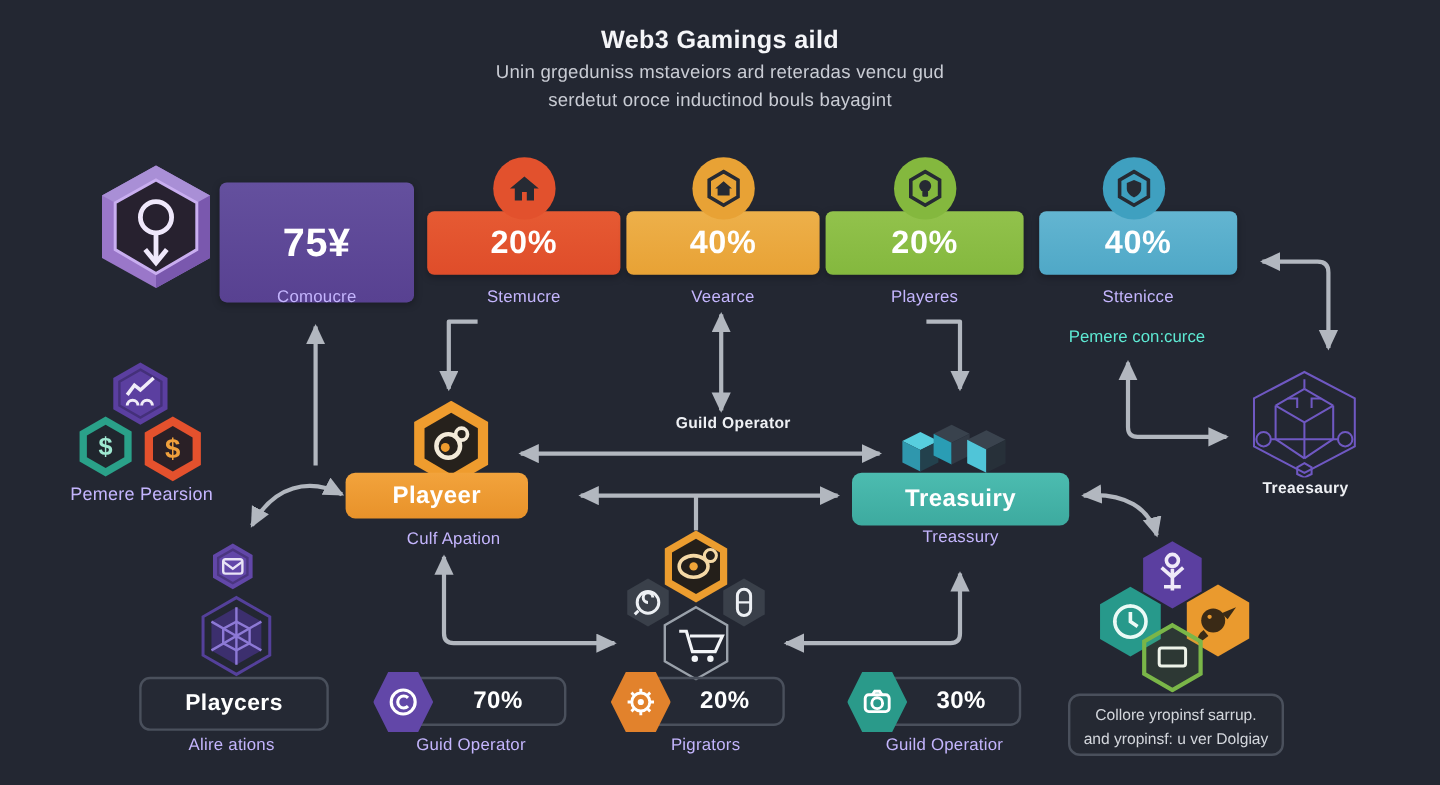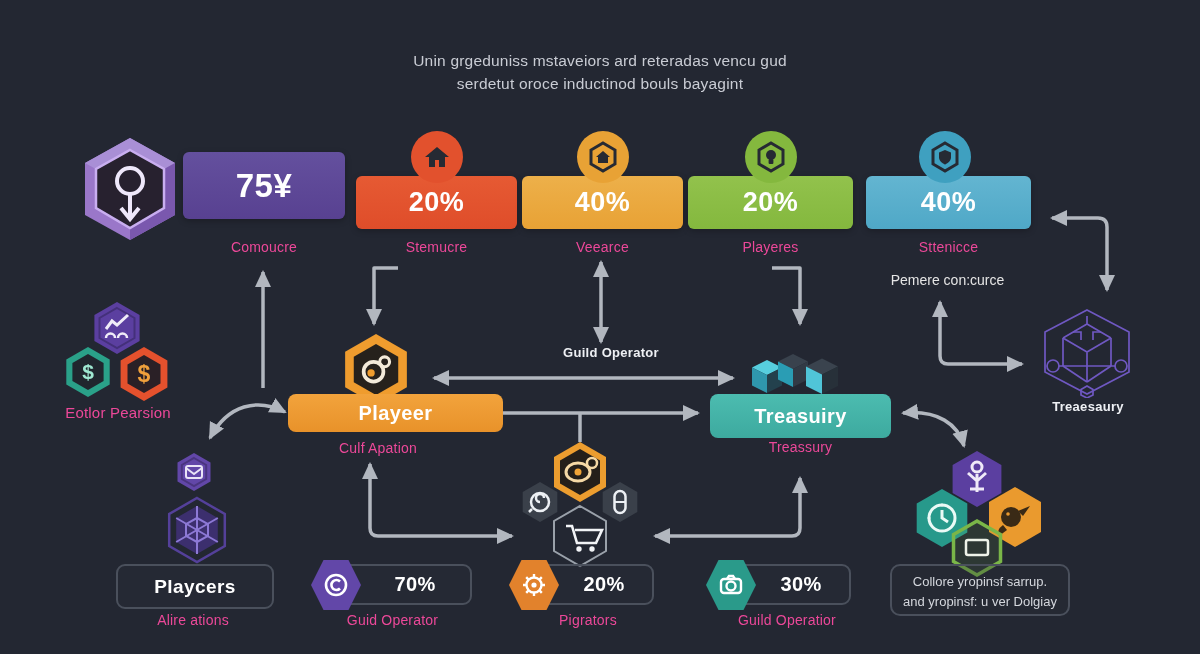--- a/index.html
+++ b/index.html
@@ -9,42 +9,43 @@
   .title{font-size:21px;font-weight:bold;color:#f4f5f8;text-align:center;letter-spacing:.3px;}
   .sub{font-size:15.5px;color:#c9ccd4;text-align:center;letter-spacing:.2px;}
   .statbox{border-radius:6px;display:flex;align-items:center;justify-content:center;
            box-shadow:0 2px 6px rgba(0,0,0,.25);}
   .statbox .v{font-size:27px;font-weight:bold;color:#ffffff;letter-spacing:.5px;}
   .bx1{background:linear-gradient(180deg,#64509e,#584191);} .bx1 .v{font-size:33px;}
   .bx2{background:linear-gradient(180deg,#e65a33,#df4d2a);}
   .bx3{background:linear-gradient(180deg,#edb04a,#e8a235);}
   .bx4{background:linear-gradient(180deg,#92c24c,#84b83e);}
   .bx5{background:linear-gradient(180deg,#63b5d1,#4fa8c7);}
-  .lbl{font-size:14px;color:#ec4899;text-align:center;letter-spacing:.2px;}
-  .lbl2{font-size:14px;color:#e5e5e5;text-align:center;}
+  .lbl{font-size:14px;color:#c4b5fd;text-align:center;letter-spacing:.2px;}
+  .lbl2{font-size:14px;color:#5eead4;text-align:center;}
   .circ{width:52px;height:52px;border-radius:50%;display:flex;align-items:center;justify-content:center;}
   .namebox{border-radius:8px;display:flex;align-items:center;justify-content:center;
            font-weight:bold;font-size:20px;color:#ffffff;letter-spacing:.4px;}
   .player{background:linear-gradient(180deg,#f2a33c,#e8922a);}
   .treasury{background:linear-gradient(180deg,#4cbcb0,#3daa9f);}
   .bigname{font-size:13px;font-weight:bold;color:#eef0f4;text-align:center;letter-spacing:.3px;}
   .chiprect{border:2px solid #4a505c;border-radius:9px;background:rgba(42,46,56,.35);
             display:flex;align-items:center;justify-content:center;}
   .chipval{font-weight:bold;font-size:20px;color:#ffffff;letter-spacing:.4px;}
   .chiphex{clip-path:polygon(25% 0%,75% 0%,100% 50%,75% 100%,25% 100%,0% 50%);
            display:flex;align-items:center;justify-content:center;}
   .note{border:2px solid #4a505c;border-radius:10px;background:rgba(42,46,56,.3);
         font-size:13px;color:#d4d7dd;text-align:center;line-height:1.55;padding-top:6px;}
   svg{display:block;}
 </style>
 </head>
 <body>
 
 <div class="stage">
 
+  <div class="abs title" style="left:0;top:22px;width:1200px;">Web3 Gamings aild</div>
   <div class="abs sub" style="left:0;top:52px;width:1200px;">Unin grgeduniss mstaveiors ard reteradas vencu gud</div>
   <div class="abs sub" style="left:0;top:75px;width:1200px;">serdetut oroce inductinod bouls bayagint</div>
 
   <svg class="abs" style="left:0;top:0;" width="1200" height="654" viewBox="0 0 1200 654">
     <defs>
       <marker id="ah" markerUnits="userSpaceOnUse" markerWidth="20" markerHeight="18" refX="15" refY="8" orient="auto-start-reverse">
         <path d="M0,0 L17,8 L0,16 Z" fill="#b2b7bf"></path>
       </marker>
     </defs>
     <g fill="none" stroke="#b2b7bf" stroke-width="3.5" stroke-linejoin="round">
@@ -67,21 +68,21 @@
   <svg class="abs" style="left:80px;top:136px;" width="100" height="106" viewBox="0 0 100 106">
     <polygon points="50,2 95,27 95,79 50,104 5,79 5,27" fill="#9a77c9"></polygon>
     <polygon points="50,2 95,27 50,52 5,27" fill="#a98fd6"></polygon>
     <polygon points="50,52 95,27 95,79 50,104" fill="#7a58ae"></polygon>
     <polygon points="50,14 84,33 84,72 50,92 16,72 16,33" fill="#27212f" stroke="#c9aef0" stroke-width="2.5"></polygon>
     <circle cx="50" cy="45" r="13" fill="none" stroke="#efe8fb" stroke-width="4"></circle>
     <line x1="50" y1="58" x2="50" y2="80" stroke="#efe8fb" stroke-width="4"></line>
     <path d="M41,72 L50,83 L59,72" fill="none" stroke="#efe8fb" stroke-width="4"></path>
   </svg>
 
-  <div class="abs statbox bx1" style="left:183px;top:152px;width:162px;height:67px;">
+  <div class="abs statbox bx1" style="left:183px;top:152px;width:162px;height:100px;">
     <span class="v">75¥</span>
   </div>
   <div class="abs statbox bx2" style="left:356px;top:176px;width:161px;height:53px;">
     <span class="v">20%</span>
   </div>
   <div class="abs statbox bx3" style="left:522px;top:176px;width:161px;height:53px;">
     <span class="v">40%</span>
   </div>
   <div class="abs statbox bx4" style="left:688px;top:176px;width:165px;height:53px;">
     <span class="v">20%</span>
@@ -133,21 +134,21 @@
       <polygon points="33,52 54.7,64.5 54.7,89.5 33,102 11.3,89.5 11.3,64.5" fill="#2aa189"></polygon>
       <polygon points="33,59 48.6,68 48.6,86 33,95 17.4,86 17.4,68" fill="#20262e"></polygon>
       <text x="33" y="84" text-anchor="middle" font-size="21" font-weight="bold" fill="#9fe9d2" font-family="Liberation Sans, sans-serif">$</text>
     </g>
     <g>
       <polygon points="89,52 112.4,65.5 112.4,92.5 89,106 65.6,92.5 65.6,65.5" fill="#e4512d"></polygon>
       <polygon points="89,60 105.5,69.5 105.5,88.5 89,98 72.5,88.5 72.5,69.5" fill="#2a2026"></polygon>
       <text x="89" y="87" text-anchor="middle" font-size="23" font-weight="bold" fill="#f0a03c" font-family="Liberation Sans, sans-serif">$</text>
     </g>
   </svg>
-  <div class="abs lbl" style="left:38px;top:404px;width:160px;font-size:15px;">Eotlor Pearsion</div>
+  <div class="abs lbl" style="left:38px;top:404px;width:160px;font-size:15px;">Pemere Pearsion</div>
 
   <svg class="abs" style="left:158px;top:450px;" width="84" height="116" viewBox="0 0 84 116">
     <g>
       <polygon points="36,3 52.5,12.5 52.5,31.5 36,41 19.5,31.5 19.5,12.5" fill="#6247a8"></polygon>
       <polygon points="36,8 48.2,15 48.2,29 36,36 23.8,29 23.8,15" fill="none" stroke="#4a357f" stroke-width="2"></polygon>
       <rect x="28" y="16" width="16" height="12" rx="2" fill="none" stroke="#e9e4f6" stroke-width="2"></rect>
       <path d="M28,18 l8,6 8,-6" fill="none" stroke="#e9e4f6" stroke-width="2"></path>
     </g>
     <g>
       <polygon points="39,48 66.8,64 66.8,96 39,112 11.2,96 11.2,64" fill="none" stroke="#54409a" stroke-width="2.5"></polygon>
@@ -159,21 +160,21 @@
     </g>
   </svg>
 
   <svg class="abs" style="left:345px;top:334px;" width="62" height="71" viewBox="0 0 100 115">
     <polygon points="50,0 100,28.75 100,86.25 50,115 0,86.25 0,28.75" fill="#ef9c2e"></polygon>
     <polygon points="50,16 86,37 86,78 50,99 14,78 14,37" fill="#26211c"></polygon>
     <circle cx="46" cy="61" r="16" fill="none" stroke="#f3ead9" stroke-width="6"></circle>
     <circle cx="42" cy="63" r="6" fill="#ef9c2e"></circle>
     <circle cx="64" cy="45" r="8" fill="none" stroke="#f3ead9" stroke-width="5"></circle>
   </svg>
-  <div class="abs namebox player" style="left:288px;top:394px;width:215px;height:38px;">
+  <div class="abs namebox player" style="left:288px;top:394px;width:152px;height:38px;">
     <span>Playeer</span>
   </div>
   <div class="abs lbl" style="left:288px;top:440px;width:180px;">Culf Apation</div>
 
   <div class="abs bigname" style="left:531px;top:345px;width:160px;">Guild Operator</div>
 
   <svg class="abs" style="left:750px;top:350px;" width="92" height="48" viewBox="0 0 92 48">
     <g>
       <polygon points="2,17.5 17,10 32,17.5 17,25" fill="#57cede"></polygon>
       <polygon points="2,17.5 17,25 17,43 2,35.5" fill="#2f97ad"></polygon>
@@ -295,18 +296,18 @@
   </div>
   <div class="abs chiphex" style="left:706px;top:560px;width:50px;height:50px;background:#2a9a8a;">
     <svg width="32" height="32" viewBox="0 0 32 32">
       <rect x="6" y="10" width="20" height="14" rx="3" fill="none" stroke="#ffffff" stroke-width="2.4"></rect>
       <circle cx="16" cy="17" r="4.5" fill="none" stroke="#ffffff" stroke-width="2.4"></circle>
       <path d="M12,10 l2,-3 h4 l2,3" fill="none" stroke="#ffffff" stroke-width="2.4"></path>
     </svg>
   </div>
   <div class="abs lbl" style="left:708px;top:612px;width:158px;">Guild Operatior</div>
 
-  <div class="abs note" style="left:890px;top:564px;width:176px;height:42px;text-align:center;">
+  <div class="abs note" style="left:890px;top:578px;width:176px;height:42px;text-align:center;">
     <div>Collore yropinsf sarrup.</div>
     <div>and yropinsf: u ver Dolgiay</div>
   </div>
 
 </div>
 
 </body></html>

